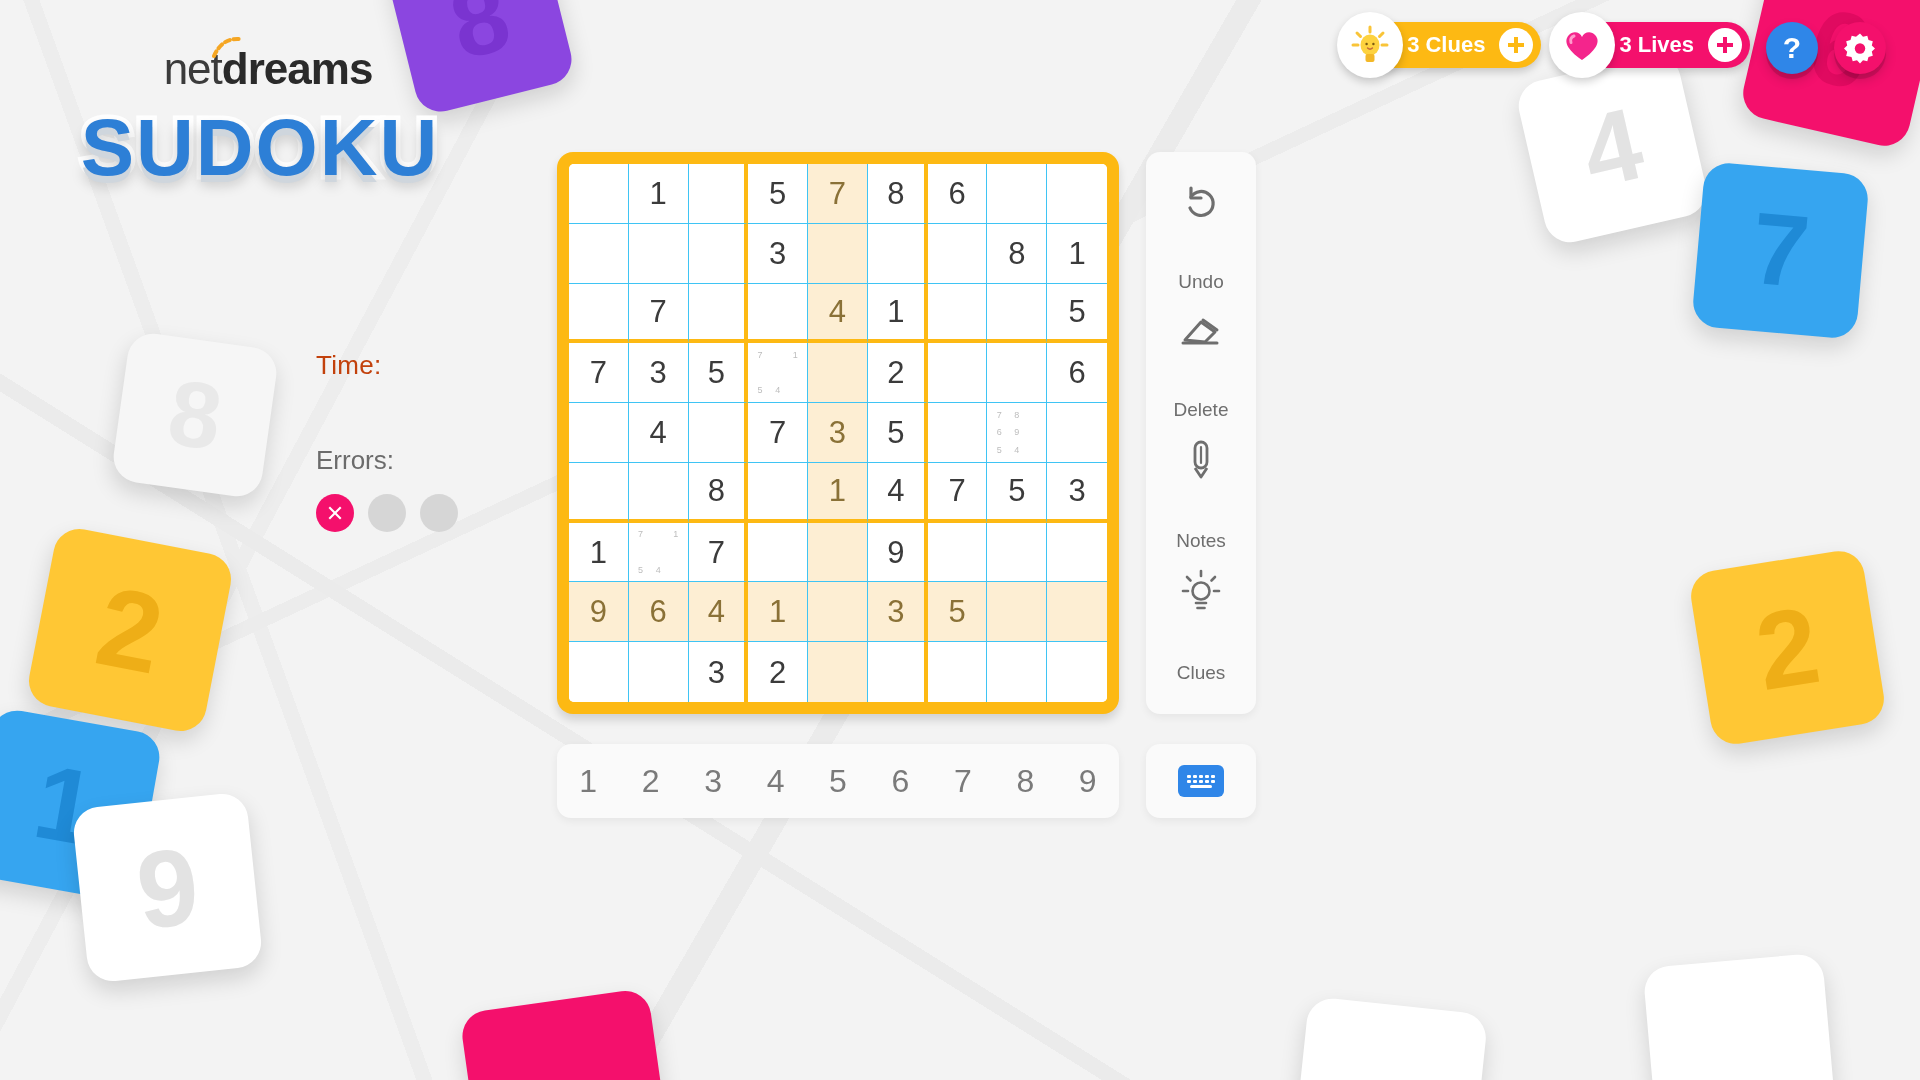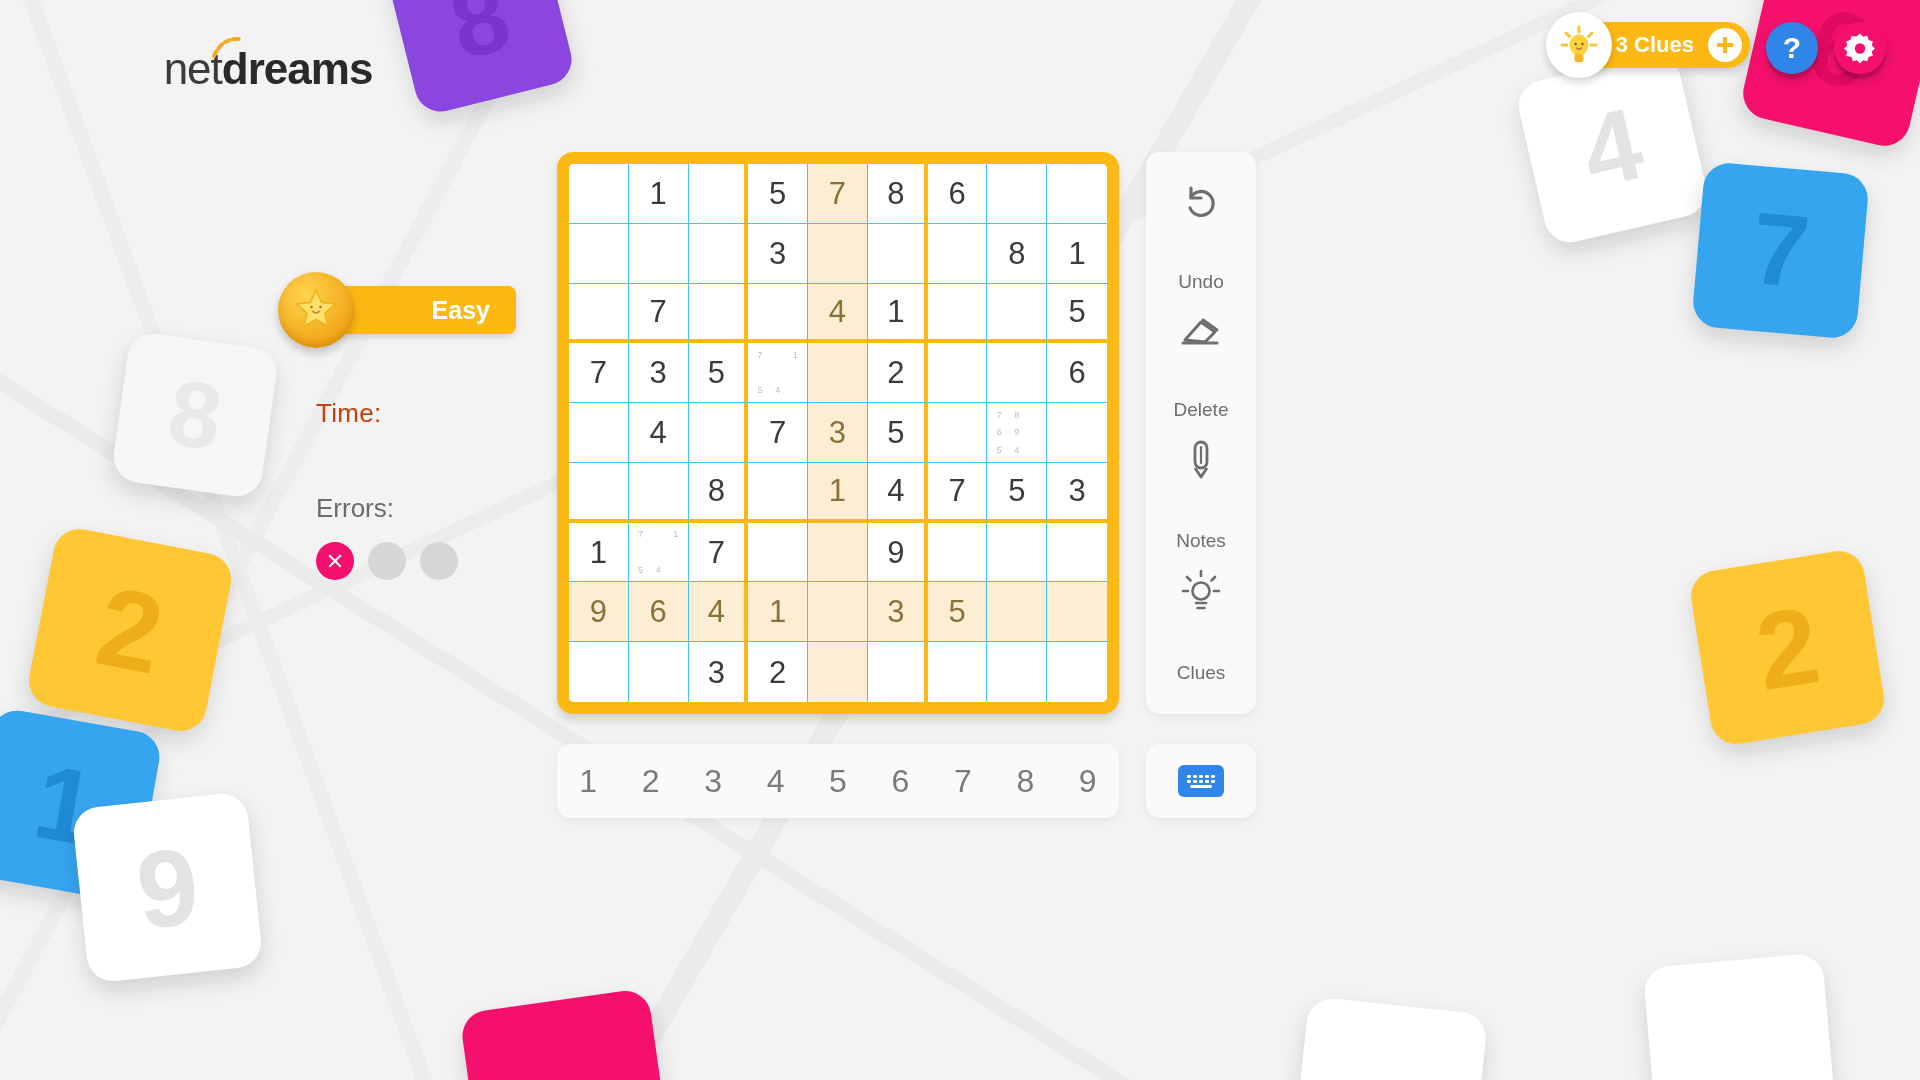--- a/index.html
+++ b/index.html
@@ -176,20 +176,21 @@
       <div class="bgtile" style="left: 120px; top: 340px; width: 150px; height: 150px; background: rgb(246, 246, 246); color: rgb(233, 233, 233); transform: rotate(8deg); font-size: 93px;">8</div>
     </div>
 
   <div id="logo-area">
     <div id="brand-name">
       <span class="b-light">net</span><span>dreams</span>
       <svg id="brand-accent" viewBox="0 0 30 22">
         <path d="M2 20 Q10 2 27 3" stroke="#f5a623" stroke-width="4" fill="none" stroke-linecap="round" stroke-dasharray="5 4"></path>
       </svg>
     </div>
+    <div id="game-title">SUDOKU</div>
   </div>
 
   <div id="topbar">
     <div class="pill pill-clues">
       <div class="circ">
         <svg width="42" height="42" viewBox="0 0 42 42">
           <g stroke="#f9c438" stroke-width="3" stroke-linecap="round">
             <line x1="21" y1="3" x2="21" y2="8"></line>
               <line x1="8" y1="9" x2="11.5" y2="12.5"></line>
             <line x1="34" y1="9" x2="30.5" y2="12.5"></line>
@@ -206,46 +207,47 @@
         </svg>
       </div>
       <span>3 Clues</span>
       <span class="plus">
         <svg width="20" height="20" viewBox="0 0 20 20">
             <path d="M8 2h4v6h6v4h-6v6H8v-6H2V8h6z"></path>
           </svg>
       </span>
     </div>
 
+    <div class="pill pill-lives">
+      <div class="circ">
+        <svg width="40" height="36" viewBox="0 0 40 36">
+          <path d="M20 33 C4 22 2 14 6.5 8.5 C11 3 18 5 20 10 C22 5 29 3 33.5 8.5 C38 14 36 22 20 33Z" fill="#f4258c"></path>
+          <path d="M12 9 C9 10 8 13 9 15.5" stroke="#ff9ccd" stroke-width="3" fill="none" stroke-linecap="round"></path>
+        </svg>
+      </div>
+      <span>3 Lives</span>
+      <span class="plus">
+        <svg width="20" height="20" viewBox="0 0 20 20">
+            <path d="M8 2h4v6h6v4h-6v6H8v-6H2V8h6z"></path>
+          </svg>
+      </span>
+    </div>
 
     <div class="iconbtn" id="help-button">
       <span>?</span>
     </div>
     <div class="iconbtn" id="settings-button">
       <svg width="32" height="32" viewBox="0 0 32 32">
         <path fill="#fff" d="M16 1.5l3 3.2 4.3-1 1.2 4.3 4.3 1.2-1 4.3 3.2 3-3.2 3 1 4.3-4.3 1.2-1.2 4.3-4.3-1-3 3.2-3-3.2-4.3 1-1.2-4.3L2.2 24l1-4.3L0 16.5l3.2-3-1-4.3L6.5 8l1.2-4.3 4.3 1z"></path>
         <circle cx="16" cy="16.5" r="5.2" fill="#f4106c"></circle>
       </svg>
     </div>
   </div>
 
   <div id="left-panel">
-    <div id="difficulty-badge">
-      <div id="difficulty-coin">
-        <svg width="52" height="52" viewBox="0 0 52 52">
-          <path d="M26 6l5.6 12.4 13.4 1.6-10 9 2.8 13.3L26 35.5 14.2 42.3 17 29 7 20l13.4-1.6z" fill="#ffe06a" stroke="#f0b31a" stroke-width="1.6"></path>
-          <g fill="#a8741a">
-              <circle cx="21.5" cy="23" r="1.3"></circle>
-              <circle cx="30.5" cy="23" r="1.3"></circle>
-            </g>
-          <path d="M22.6 27.3 q3.4 3 6.8 0" stroke="#c9862a" stroke-width="1.7" fill="none" stroke-linecap="round"></path>
-        </svg>
-      </div>
-      <span>Easy</span>
-    </div>
     <div class="info-label">Time:</div>
     <div id="errors-label">Errors:</div>
     <div id="error-dots">
         <div class="edot used">
           <svg width="20" height="20" viewBox="0 0 20 20">
             <path d="M5 3.5 L10 8.5 L15 3.5 L16.5 5 L11.5 10 L16.5 15 L15 16.5 L10 11.5 L5 16.5 L3.5 15 L8.5 10 L3.5 5Z" fill="#fff"></path>
           </svg>
         </div>
         <div class="edot"></div>
         <div class="edot"></div>

